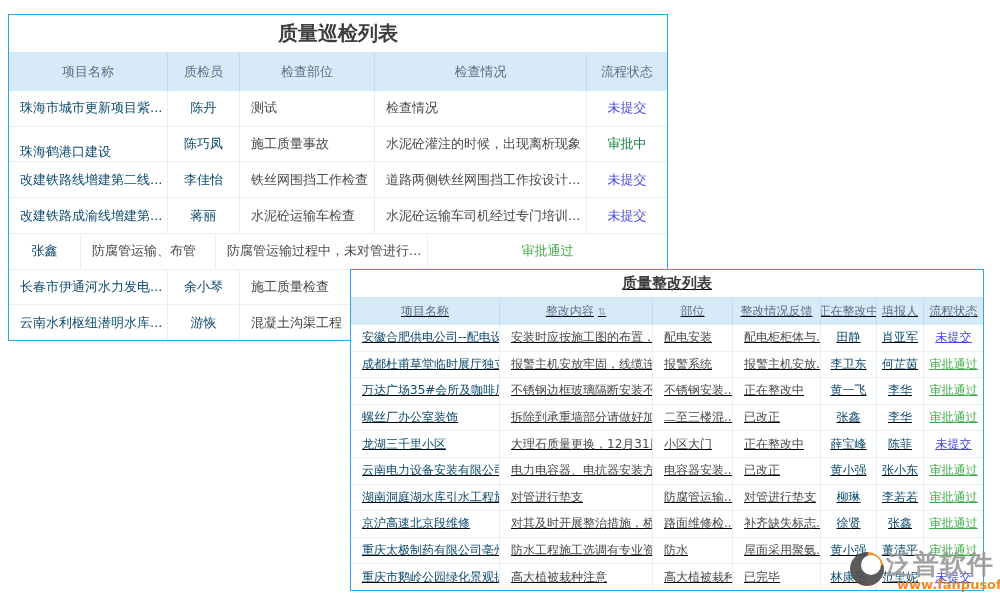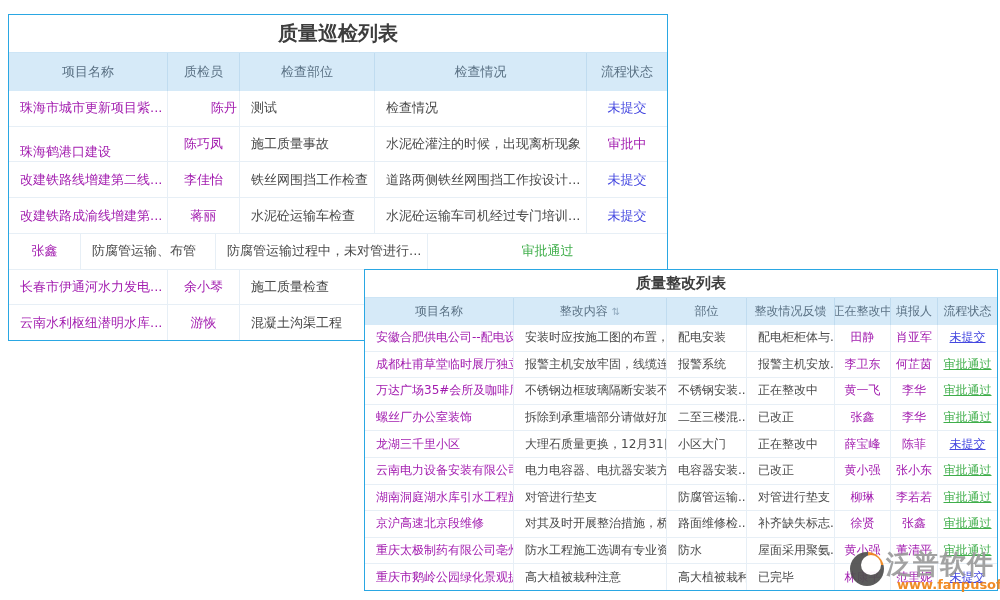--- a/index.html
+++ b/index.html
@@ -1,20 +1,20 @@
 <!DOCTYPE html>
 <html><head>
 <meta charset="utf-8">
 <style>
   * { margin:0; padding:0; box-sizing:border-box; }
   html,body { width:1000px; height:600px; background:#ffffff; overflow:hidden;
               font-family:"DejaVu Sans","Liberation Sans",sans-serif; }
   .tbl { position:absolute; background:#fff; border:1px solid #2aa7e3; display:flex; flex-direction:column; }
   .t1 { left:8px; top:14px; width:660px; height:327px; z-index:1; }
-  .t2 { left:364px; top:269px; width:634px; height:322px; z-index:2; }
+  .t2 { left:350px; top:269px; width:634px; height:322px; z-index:2;text-decoration:underline; }
 
   .tbl-title { flex:0 0 auto; display:flex; align-items:center; justify-content:center;
                color:#3d3d3d; font-weight:bold; border-bottom:1px solid #cde5f6; background:#fff; }
   .t1 .tbl-title { height:38px; font-size:20px; }
   .t2 .tbl-title { height:28px; font-size:15px; }
 
   .tbl-head { flex:0 0 auto; display:flex; background:#d6eaf8; color:#5a7184; }
   .t1 .tbl-head { height:38px; font-size:13px; }
   .t2 .tbl-head { height:27px; font-size:12px; }
   .head-cell { display:flex; align-items:center; justify-content:center;
@@ -24,23 +24,23 @@
   .tbl-body { flex:1 1 auto; display:flex; flex-direction:column; }
   .trow { flex:1 1 0; display:flex; border-bottom:1px solid #e7eff6; background:#fff; }
   .tbl-body .trow:last-child { border-bottom:none; }
   .cell { display:flex; align-items:center; overflow:hidden; white-space:nowrap;
           border-right:1px solid #e7eff6; color:#4a4a4a; }
   .cell:last-child { border-right:none;align-items:center; }
   .t1 .cell { font-size:13px; }
   .t2 .cell { font-size:12px; }
   .left   { justify-content:flex-start; padding-left:11px; padding-right:4px; }
   .center { justify-content:center; padding:0 2px; }
-  .link { color:#a21caf; cursor:pointer; }
+  .link { color:#0c4a6e; cursor:pointer; }
   .st-pending   { color:#4548e0; }
-  .st-reviewing { color:#a21caf; }
+  .st-reviewing { color:#15803d; }
   .st-approved  { color:#3fae4a; }
   .t2 .status-txt { text-decoration:underline; }
   .sort-icon { font-size:10px; color:#8fa8bd; margin-left:4px; }
 
   .watermark { position:absolute; left:850px; top:547px; width:150px; height:50px; z-index:3;text-align:right; }
   .wm-logo { position:absolute; left:0; top:5px; width:34px; height:34px; border-radius:50%;
              background:conic-gradient(from 150deg,#4e4e4e 0 215deg,#f08519 215deg 285deg,#4e4e4e 285deg 360deg);
              opacity:.92; }
   .wm-logo::after { content:''; position:absolute; left:11px; top:3px; width:20px; height:20px;
                     border-radius:50%; background:#fff; }
@@ -69,21 +69,21 @@
       </div>
       <div class="head-cell" style="flex: 1 1 0px;">
         <span>流程状态</span>
       </div>
     </div>
   <div class="tbl-body" id="t1-body">
       <div class="trow">
         <div class="cell left link" style="flex: 0 0 159px;">
           <span>珠海市城市更新项目紫...</span>
         </div>
-        <div class="cell center link" style="flex: 0 0 72px; justify-content: flex-end;">
+        <div class="cell center link" style="flex: 0 0 72px;">
           <span>陈丹</span>
         </div>
         <div class="cell left" style="flex: 0 0 135px;">
           <span>测试</span>
         </div>
         <div class="cell left" style="flex: 0 0 212px;">
           <span>检查情况</span>
         </div>
         <div class="cell center" style="flex: 1 1 0px;">
           <span class="status-txt st-pending">未提交</span>

